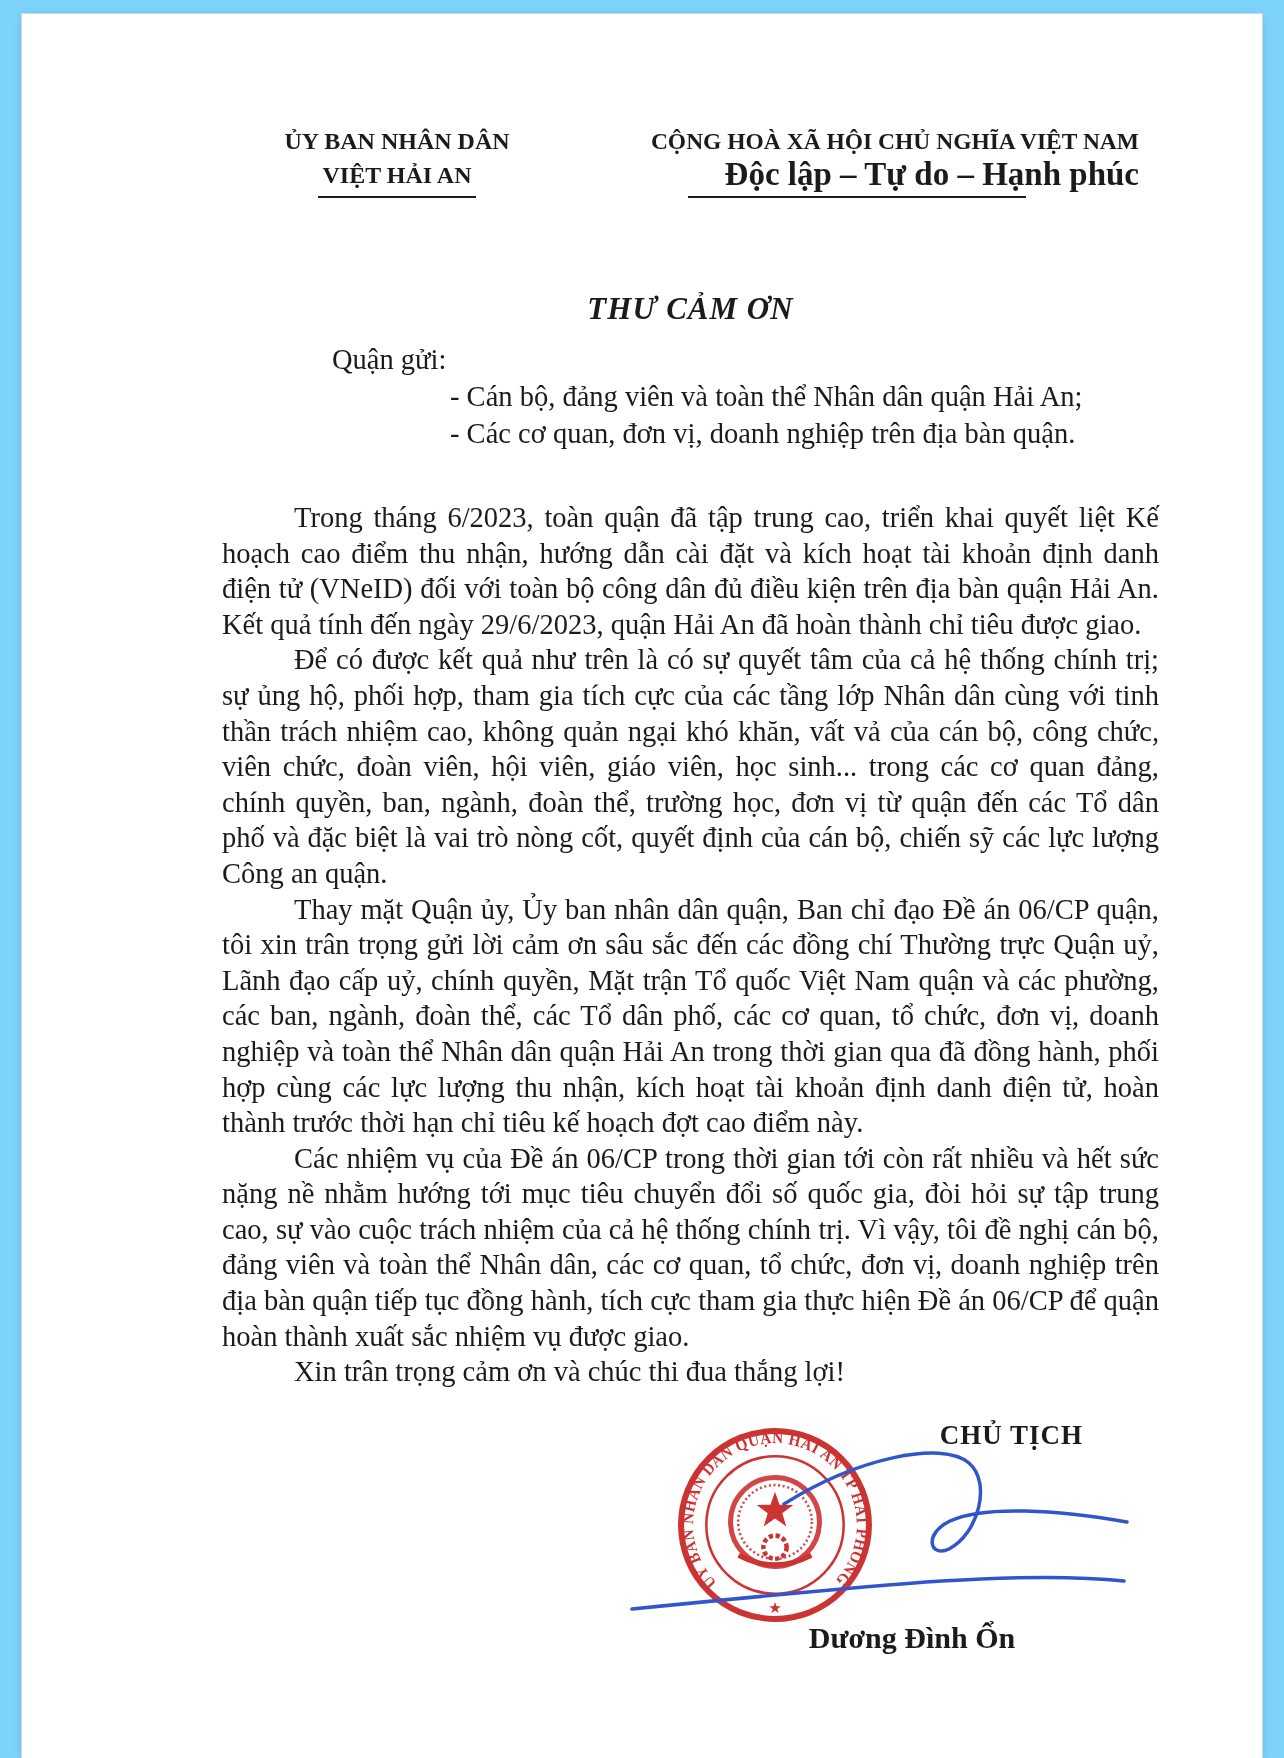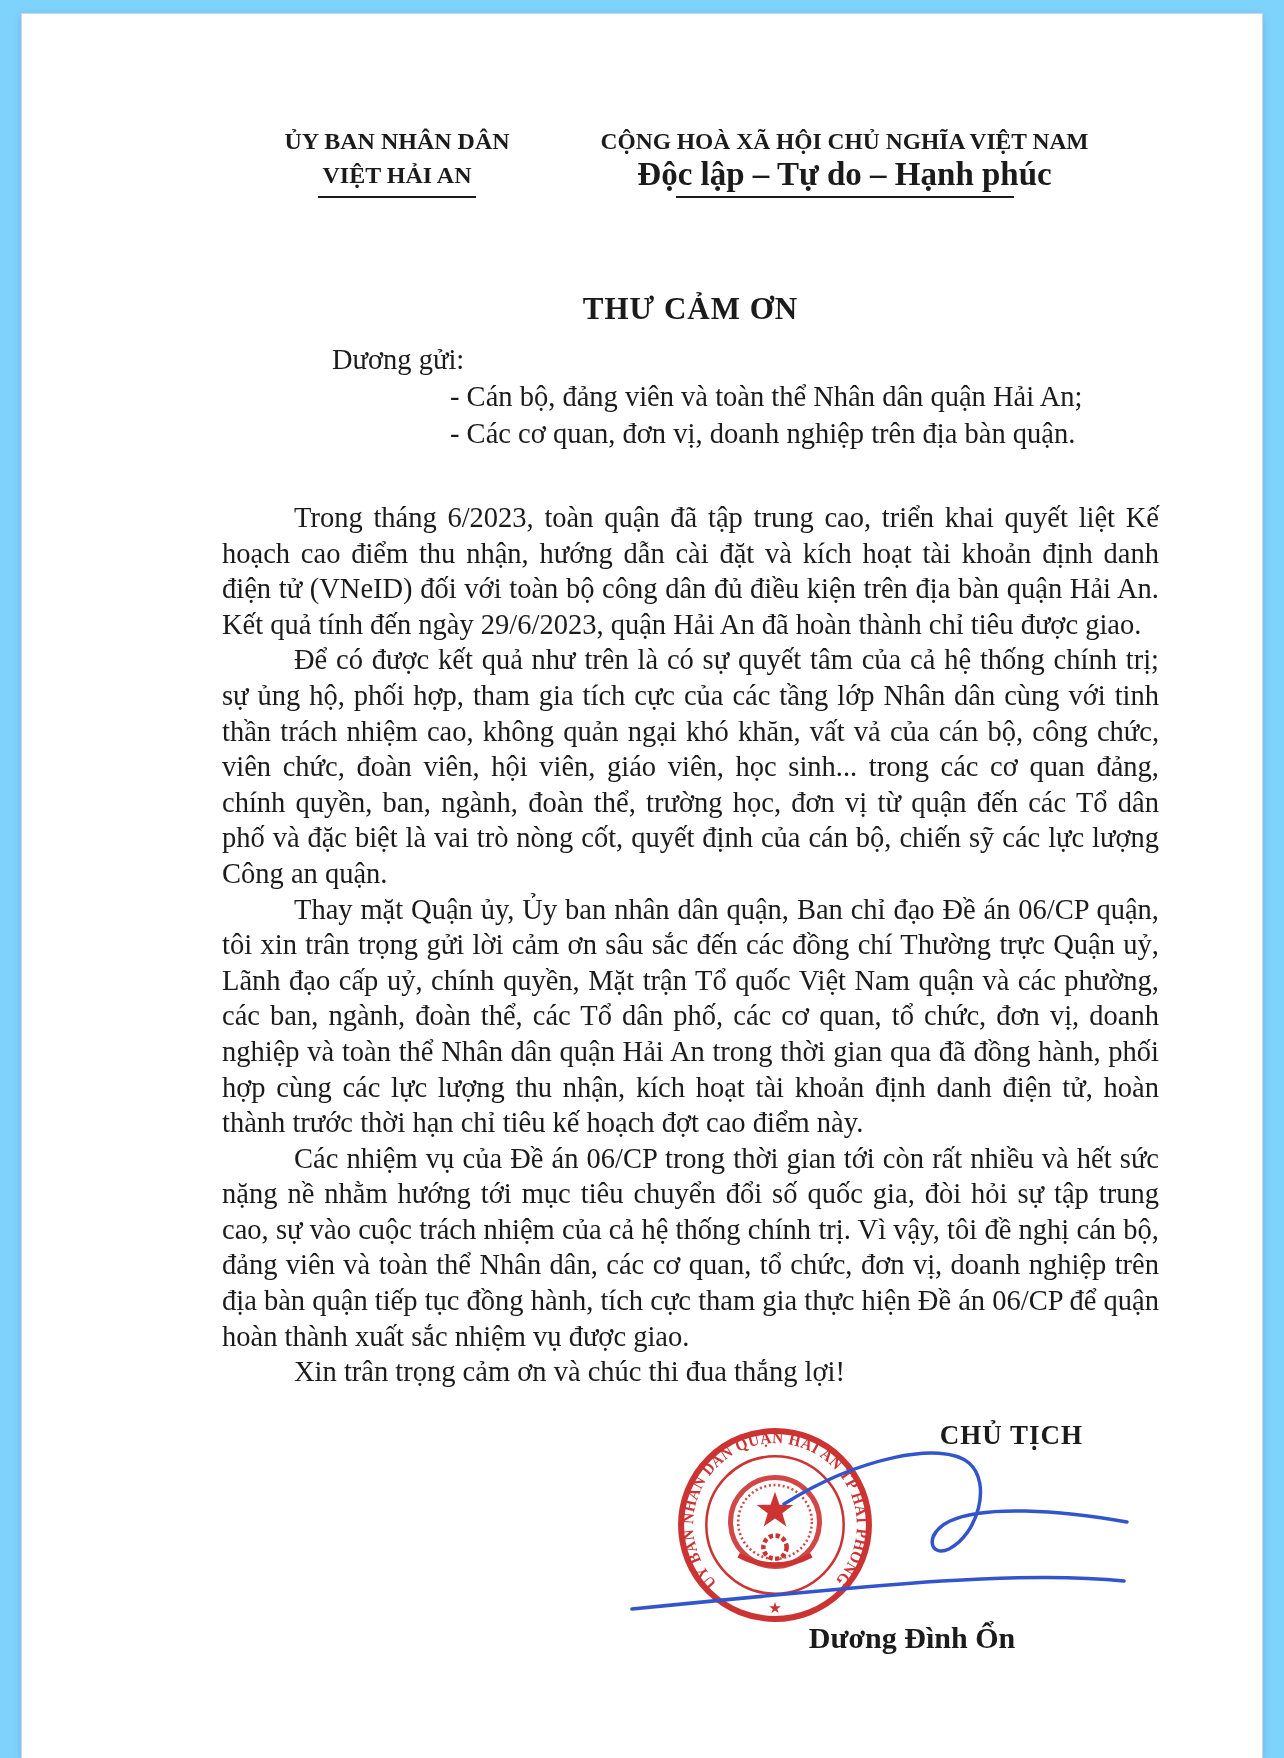--- a/index.html
+++ b/index.html
@@ -12,29 +12,29 @@
   .page{
     position:absolute;left:22px;top:14px;width:1240px;height:1744px;
     background:#ffffff;
     box-shadow:0 0 0 1px #d4d6de, 0 2px 8px rgba(60,60,90,.22);
   }
   .abs{position:absolute;}
   
   .hdr-left{left:225px;top:110px;width:300px;text-align:center;
     font-weight:bold;font-size:24px;line-height:34px;}
   .hdr-left .rule{margin:4px auto 0;width:158px;border-top:2.5px solid #1b1b1b;}
-  .hdr-right{left:540px;top:110px;width:565px;text-align:center;font-weight:bold;font-family:Liberation Serif, serif;}
+  .hdr-right{left:552px;top:110px;width:565px;text-align:right;font-weight:bold;font-family:Liberation Serif, serif;}
   .hdr-right .l1{font-size:23.5px;line-height:34px;}
   .hdr-right .l2{font-size:33px;line-height:33px;}
   .hdr-right .rule{margin:5px auto 0;width:338px;border-top:2.5px solid #1b1b1b;}
   .dateline{left:548px;top:199px;width:565px;text-align:center;
     font-style:italic;font-size:28px;}
   
   .doc-title{left:200px;top:277px;width:937px;text-align:center;
-    font-weight:bold;font-size:31px;letter-spacing:1px;}
+    font-weight:bold;font-size:31px;letter-spacing:1px;font-style:italic;}
   .salutation{left:310px;top:330px;font-size:28.5px;}
   .recipients{left:428px;top:365px;font-size:28.5px;line-height:36.5px;}
   
   .body-text{left:200px;top:486px;width:937px;font-size:28.5px;
     line-height:35.6px;text-align:justify;}
   .body-text p{margin:0;text-indent:72px;}
   
   .closing-title{left:696px;top:1406px;width:365px;text-align:right;
     font-weight:bold;font-size:27px;letter-spacing:1px;}
   .signer-name{left:700px;top:1607px;width:380px;text-align:center;
@@ -56,21 +56,21 @@
 
     <div class="abs hdr-right">
       <div class="l1">CỘNG HOÀ XÃ HỘI CHỦ NGHĨA VIỆT NAM</div>
       <div class="l2">Độc lập – Tự do – Hạnh phúc</div>
       <div class="rule"></div>
     </div>
 
 
     <div class="abs doc-title">THƯ CẢM ƠN</div>
 
-    <div class="abs salutation">Dương gửi:</div>
+    <div class="abs salutation">Quận gửi:</div>
     <div class="abs recipients">
       <div>- Cán bộ, đảng viên và toàn thể Nhân dân quận Hải An;</div>
       <div>- Các cơ quan, đơn vị, doanh nghiệp trên địa bàn quận.</div>
     </div>
 
     <div class="abs body-text">
       <p>Trong tháng 6/2023, toàn quận đã tập trung cao, triển khai quyết liệt Kế hoạch cao điểm thu nhận, hướng dẫn cài đặt và kích hoạt tài khoản định danh điện tử (VNeID) đối với toàn bộ công dân đủ điều kiện trên địa bàn quận Hải An. Kết quả tính đến ngày 29/6/2023, quận Hải An đã hoàn thành chỉ tiêu được giao.</p>
       <p>Để có được kết quả như trên là có sự quyết tâm của cả hệ thống chính trị; sự ủng hộ, phối hợp, tham gia tích cực của các tầng lớp Nhân dân cùng với tinh thần trách nhiệm cao, không quản ngại khó khăn, vất vả của cán bộ, công chức, viên chức, đoàn viên, hội viên, giáo viên, học sinh... trong các cơ quan đảng, chính quyền, ban, ngành, đoàn thể, trường học, đơn vị từ quận đến các Tổ dân phố và đặc biệt là vai trò nòng cốt, quyết định của cán bộ, chiến sỹ các lực lượng Công an quận.</p>
       <p>Thay mặt Quận ủy, Ủy ban nhân dân quận, Ban chỉ đạo Đề án 06/CP quận, tôi xin trân trọng gửi lời cảm ơn sâu sắc đến các đồng chí Thường trực Quận uỷ, Lãnh đạo cấp uỷ, chính quyền, Mặt trận Tổ quốc Việt Nam quận và các phường, các ban, ngành, đoàn thể, các Tổ dân phố, các cơ quan, tổ chức, đơn vị, doanh nghiệp và toàn thể Nhân dân quận Hải An trong thời gian qua đã đồng hành, phối hợp cùng các lực lượng thu nhận, kích hoạt tài khoản định danh điện tử, hoàn thành trước thời hạn chỉ tiêu kế hoạch đợt cao điểm này.</p>
       <p>Các nhiệm vụ của Đề án 06/CP trong thời gian tới còn rất nhiều và hết sức nặng nề nhằm hướng tới mục tiêu chuyển đổi số quốc gia, đòi hỏi sự tập trung cao, sự vào cuộc trách nhiệm của cả hệ thống chính trị. Vì vậy, tôi đề nghị cán bộ, đảng viên và toàn thể Nhân dân, các cơ quan, tổ chức, đơn vị, doanh nghiệp trên địa bàn quận tiếp tục đồng hành, tích cực tham gia thực hiện Đề án 06/CP để quận hoàn thành xuất sắc nhiệm vụ được giao.</p>

